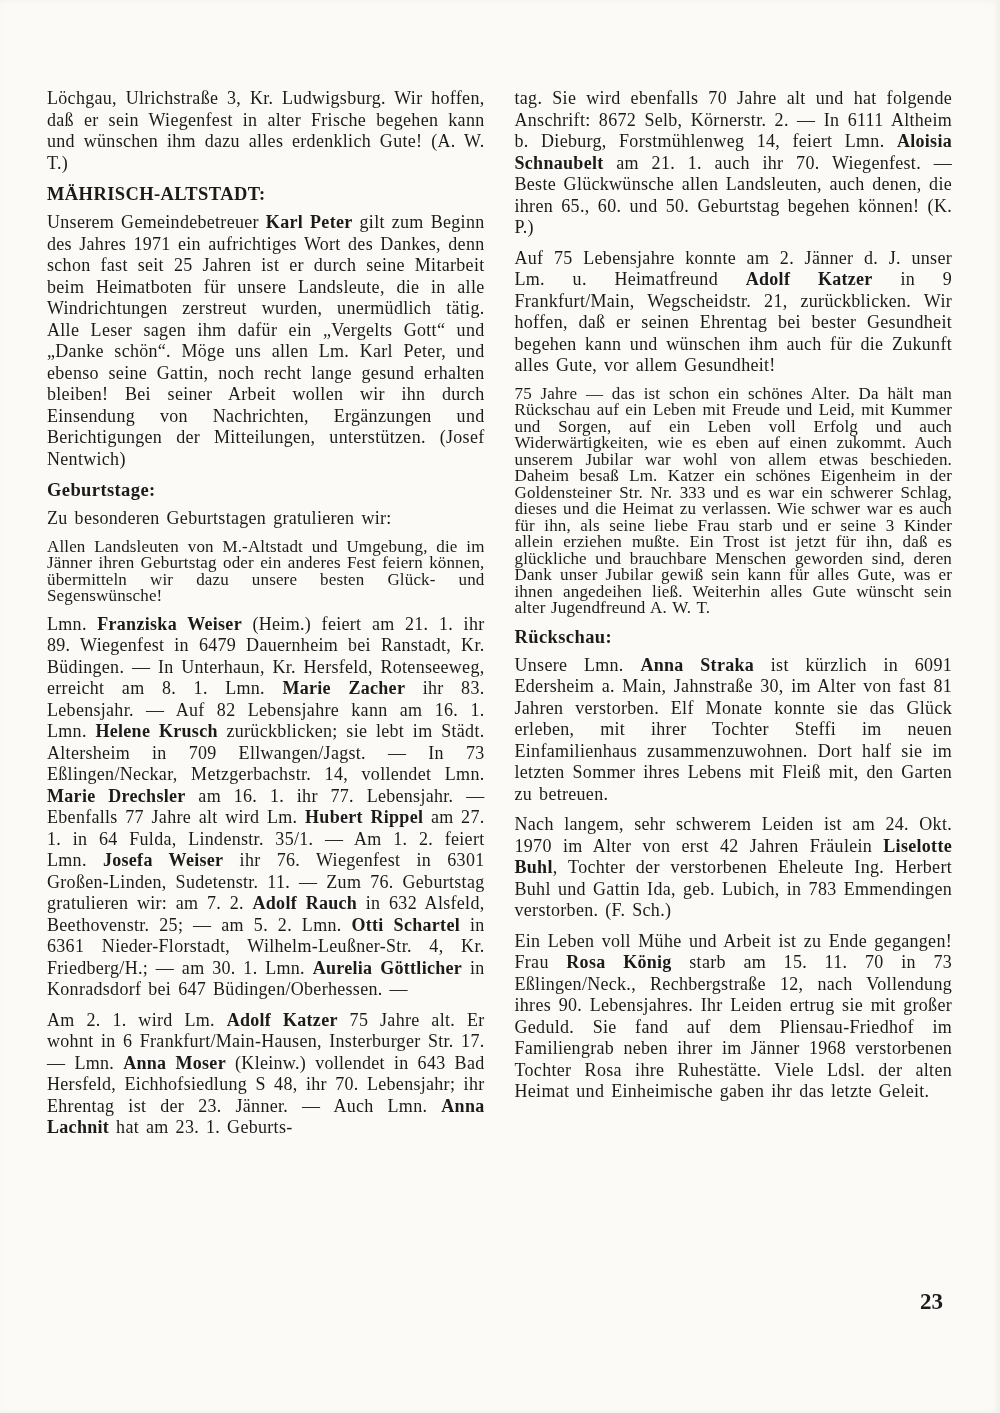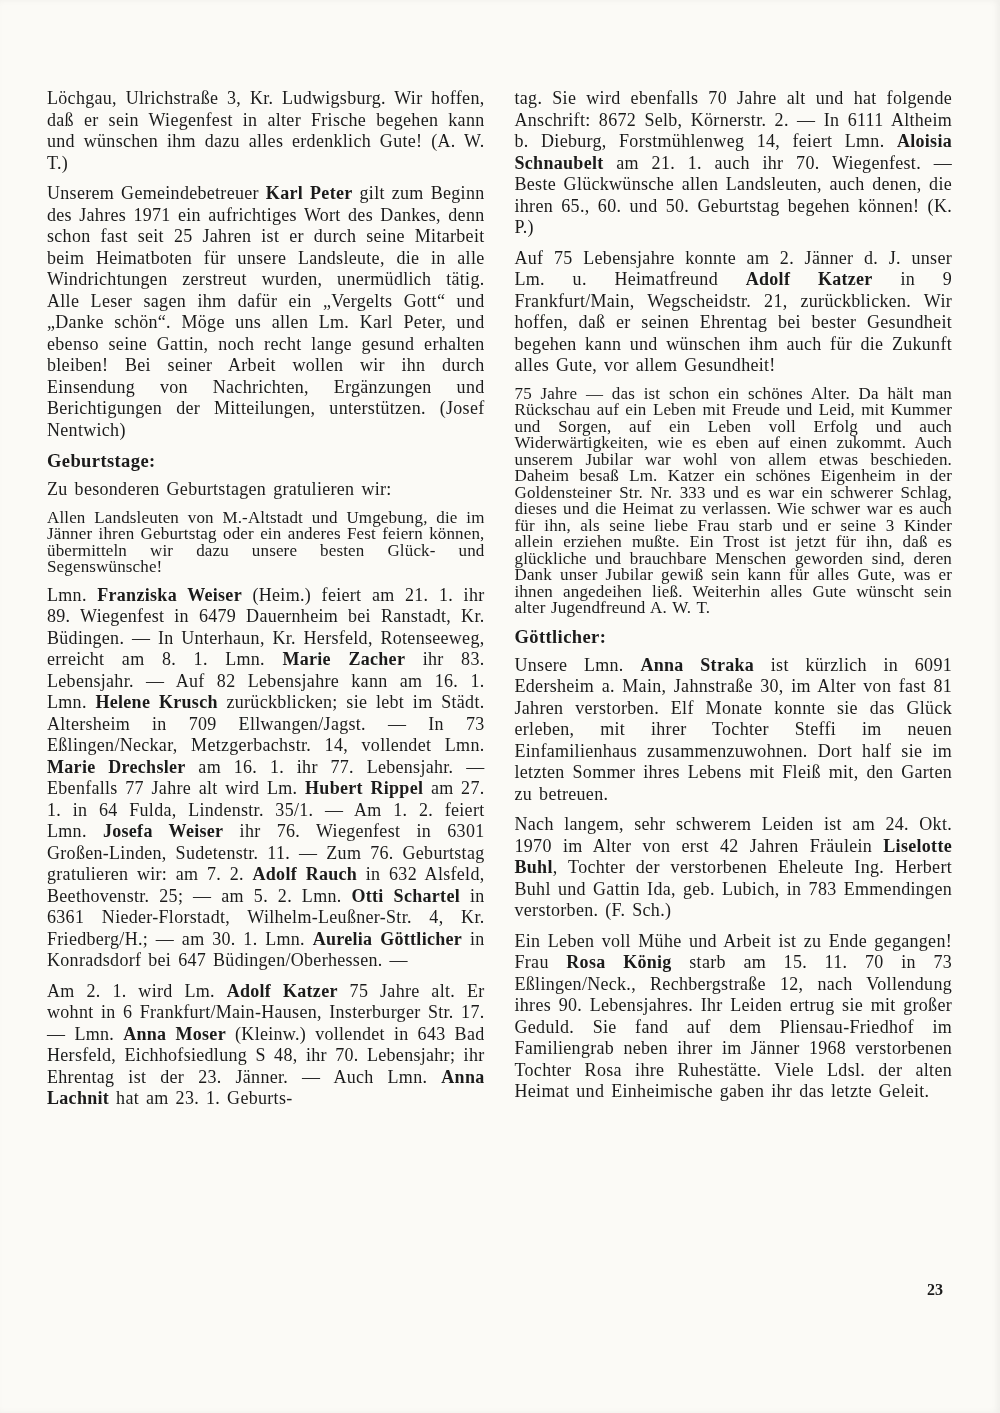--- a/index.html
+++ b/index.html
@@ -42,43 +42,44 @@
     font-size: 18.5px;
     line-height: 22px;
     font-weight: bold;
     letter-spacing: 0.4px;
     margin: 8px 0 7px 0;
   }
   .b { font-weight: bold; }
   .page-number {
     position: absolute;
     right: 57px;
-    bottom: 114px;
+    bottom: 98px;
     font-weight: bold;
-    font-size: 16px;
+    font-size: 23px;
   }
 </style>
 </head>
 <body>
 
 <div class="page">
   <div class="content">
     <div class="col">
         <p class="para"><span class="r">Löchgau, Ulrichstraße 3, Kr. Ludwigsburg. Wir hoffen, daß er sein Wiegenfest in alter Frische begehen kann und wünschen ihm dazu alles erdenklich Gute! (A. W. T.)</span></p>
+        <h3 class="heading"><span class="b">MÄHRISCH-ALTSTADT:</span></h3>
         <p class="para"><span class="r">Unserem Gemeindebetreuer </span><span class="b">Karl Peter</span><span class="r"> gilt zum Beginn des Jahres 1971 ein aufrichtiges Wort des Dankes, denn schon fast seit 25 Jahren ist er durch seine Mitarbeit beim Heimatboten für unsere Landsleute, die in alle Windrichtungen zerstreut wurden, unermüdlich tätig. Alle Leser sagen ihm dafür ein „Vergelts Gott“ und „Danke schön“. Möge uns allen Lm. Karl Peter, und ebenso seine Gattin, noch recht lange gesund erhalten bleiben! Bei seiner Arbeit wollen wir ihn durch Einsendung von Nachrichten, Ergänzungen und Berichtigungen der Mitteilungen, unterstützen. (Josef Nentwich)</span></p>
         <h3 class="heading"><span class="b">Geburtstage:</span></h3>
         <p class="para"><span class="r">Zu besonderen Geburtstagen gratulieren wir:</span></p>
         <p class="para small"><span class="r">Allen Landsleuten von M.-Altstadt und Umgebung, die im Jänner ihren Geburtstag oder ein anderes Fest feiern können, übermitteln wir dazu unsere besten Glück- und Segenswünsche!</span></p>
         <p class="para"><span class="r">Lmn. </span><span class="b">Franziska Weiser</span><span class="r"> (Heim.) feiert am 21. 1. ihr 89. Wiegenfest in 6479 Dauernheim bei Ranstadt, Kr. Büdingen. — In Unterhaun, Kr. Hersfeld, Rotenseeweg, erreicht am 8. 1. Lmn. </span><span class="b">Marie Zacher</span><span class="r"> ihr 83. Lebensjahr. — Auf 82 Lebensjahre kann am 16. 1. Lmn. </span><span class="b">Helene Krusch</span><span class="r"> zurückblicken; sie lebt im Städt. Altersheim in 709 Ellwangen/Jagst. — In 73 Eßlingen/Neckar, Metzgerbachstr. 14, vollendet Lmn. </span><span class="b">Marie Drechsler</span><span class="r"> am 16. 1. ihr 77. Lebensjahr. — Ebenfalls 77 Jahre alt wird Lm. </span><span class="b">Hubert Rippel</span><span class="r"> am 27. 1. in 64 Fulda, Lindenstr. 35/1. — Am 1. 2. feiert Lmn. </span><span class="b">Josefa Weiser</span><span class="r"> ihr 76. Wiegenfest in 6301 Großen-Linden, Sudetenstr. 11. — Zum 76. Geburtstag gratulieren wir: am 7. 2. </span><span class="b">Adolf Rauch</span><span class="r"> in 632 Alsfeld, Beethovenstr. 25; — am 5. 2. Lmn. </span><span class="b">Otti Schartel</span><span class="r"> in 6361 Nieder-Florstadt, Wilhelm-Leußner-Str. 4, Kr. Friedberg/H.; — am 30. 1. Lmn. </span><span class="b">Aurelia Göttlicher</span><span class="r"> in Konradsdorf bei 647 Büdingen/Oberhessen. —</span></p>
         <p class="para"><span class="r">Am 2. 1. wird Lm. </span><span class="b">Adolf Katzer</span><span class="r"> 75 Jahre alt. Er wohnt in 6 Frankfurt/Main-Hausen, Insterburger Str. 17. — Lmn. </span><span class="b">Anna Moser</span><span class="r"> (Kleinw.) vollendet in 643 Bad Hersfeld, Eichhofsiedlung S 48, ihr 70. Lebensjahr; ihr Ehrentag ist der 23. Jänner. — Auch Lmn. </span><span class="b">Anna Lachnit</span><span class="r"> hat am 23. 1. Geburts-</span></p>
       </div>
     <div class="col">
         <p class="para"><span class="r">tag. Sie wird ebenfalls 70 Jahre alt und hat folgende Anschrift: 8672 Selb, Körnerstr. 2. — In 6111 Altheim b. Dieburg, Forstmühlenweg 14, feiert Lmn. </span><span class="b">Aloisia Schnaubelt</span><span class="r"> am 21. 1. auch ihr 70. Wiegenfest. — Beste Glückwünsche allen Landsleuten, auch denen, die ihren 65., 60. und 50. Geburtstag begehen können! (K. P.)</span></p>
         <p class="para"><span class="r">Auf 75 Lebensjahre konnte am 2. Jänner d. J. unser Lm. u. Heimatfreund </span><span class="b">Adolf Katzer</span><span class="r"> in 9 Frankfurt/Main, Wegscheidstr. 21, zurückblicken. Wir hoffen, daß er seinen Ehrentag bei bester Gesundheit begehen kann und wünschen ihm auch für die Zukunft alles Gute, vor allem Gesundheit!</span></p>
         <p class="para small"><span class="r">75 Jahre — das ist schon ein schönes Alter. Da hält man Rückschau auf ein Leben mit Freude und Leid, mit Kummer und Sorgen, auf ein Leben voll Erfolg und auch Widerwärtigkeiten, wie es eben auf einen zukommt. Auch unserem Jubilar war wohl von allem etwas beschieden. Daheim besaß Lm. Katzer ein schönes Eigenheim in der Goldensteiner Str. Nr. 333 und es war ein schwerer Schlag, dieses und die Heimat zu verlassen. Wie schwer war es auch für ihn, als seine liebe Frau starb und er seine 3 Kinder allein erziehen mußte. Ein Trost ist jetzt für ihn, daß es glückliche und brauchbare Menschen geworden sind, deren Dank unser Jubilar gewiß sein kann für alles Gute, was er ihnen angedeihen ließ. Weiterhin alles Gute wünscht sein alter Jugendfreund A. W. T.</span></p>
-        <h3 class="heading"><span class="b">Göttlicher:</span></h3>
+        <h3 class="heading"><span class="b">Rückschau:</span></h3>
         <p class="para"><span class="r">Unsere Lmn. </span><span class="b">Anna Straka</span><span class="r"> ist kürzlich in 6091 Edersheim a. Main, Jahnstraße 30, im Alter von fast 81 Jahren verstorben. Elf Monate konnte sie das Glück erleben, mit ihrer Tochter Steffi im neuen Einfamilienhaus zusammenzuwohnen. Dort half sie im letzten Sommer ihres Lebens mit Fleiß mit, den Garten zu betreuen.</span></p>
         <p class="para"><span class="r">Nach langem, sehr schwerem Leiden ist am 24. Okt. 1970 im Alter von erst 42 Jahren Fräulein </span><span class="b">Liselotte Buhl</span><span class="r">, Tochter der verstorbenen Eheleute Ing. Herbert Buhl und Gattin Ida, geb. Lubich, in 783 Emmendingen verstorben. (F. Sch.)</span></p>
         <p class="para"><span class="r">Ein Leben voll Mühe und Arbeit ist zu Ende gegangen! Frau </span><span class="b">Rosa König</span><span class="r"> starb am 15. 11. 70 in 73 Eßlingen/Neck., Rechbergstraße 12, nach Vollendung ihres 90. Lebensjahres. Ihr Leiden ertrug sie mit großer Geduld. Sie fand auf dem Pliensau-Friedhof im Familiengrab neben ihrer im Jänner 1968 verstorbenen Tochter Rosa ihre Ruhestätte. Viele Ldsl. der alten Heimat und Einheimische gaben ihr das letzte Geleit.</span></p>
       </div>
   </div>
   <div class="page-number">23</div>
 </div>
 
 </body></html>

